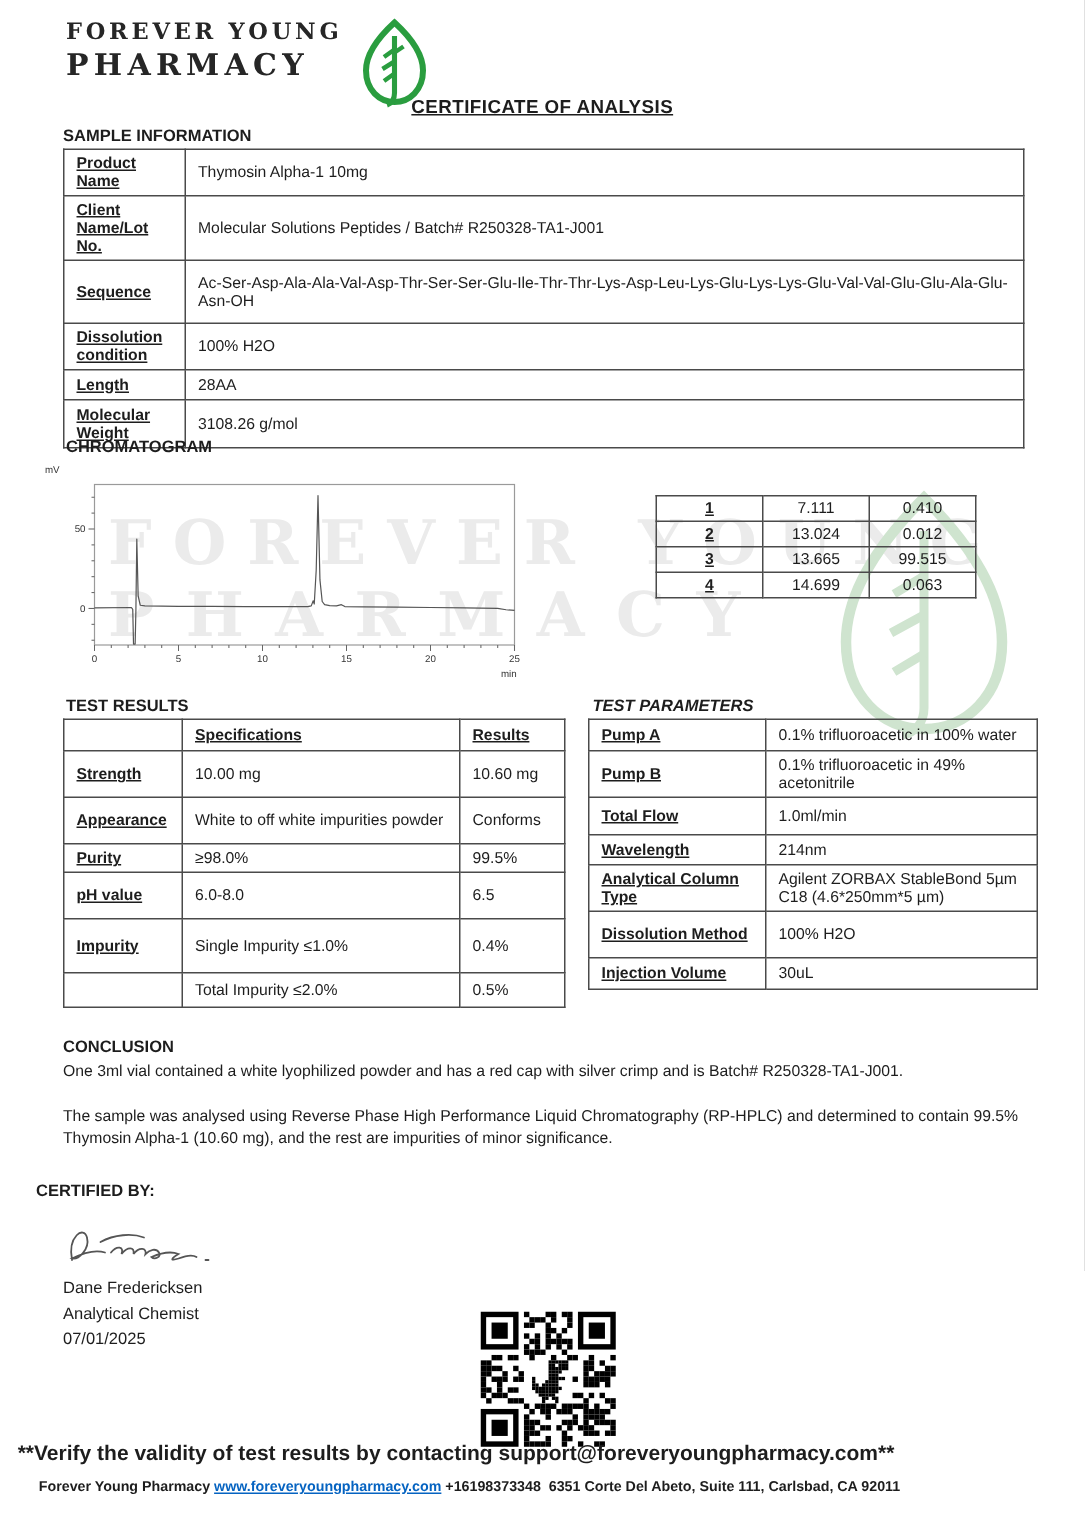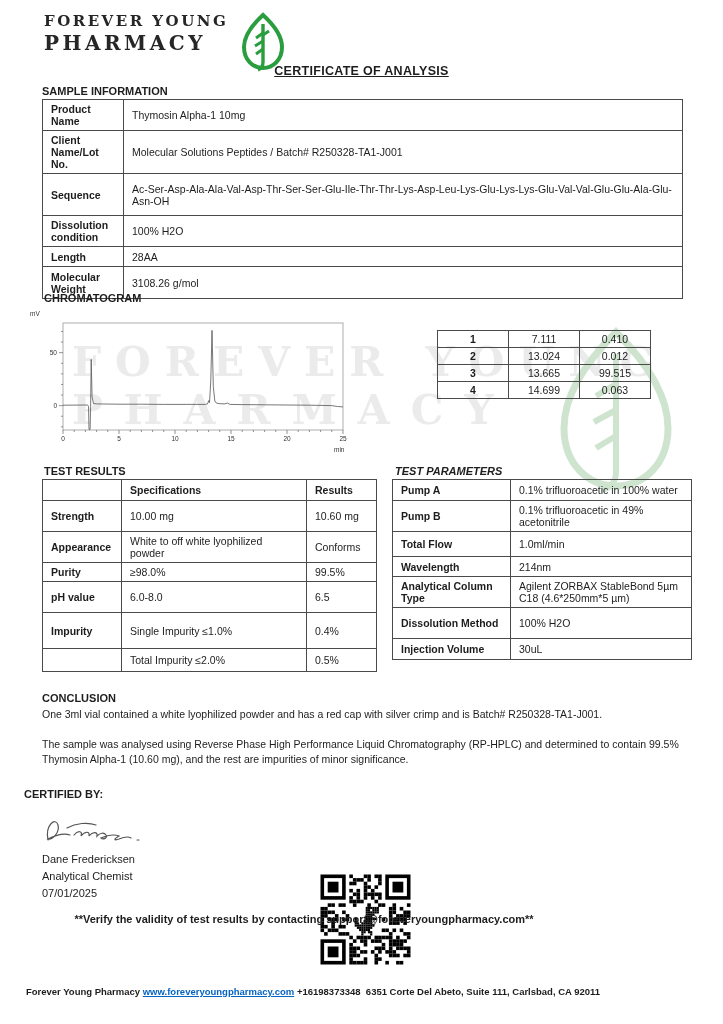--- a/index.html
+++ b/index.html
@@ -21,21 +21,21 @@
   .brand-l2 { font-size:20px; letter-spacing:3.5px; margin-top:1px; }
   .doc-title {
     position:absolute; left:0; top:64px; width:723px; text-align:center;
     font-size:12.5px; font-weight:700; text-decoration:underline; letter-spacing:.3px; z-index:2;
   }
   
   .sec-h { position:absolute; font-size:11px; font-weight:700; z-index:2; }
   
   table { border-collapse:collapse; background:transparent; z-index:2; position:absolute; }
   td, th { border:1px solid #4a4a4a; font-size:10.5px; vertical-align:middle; padding:3px 8px; text-align:left; }
-  .lbl { font-weight:700; }
+  .lbl { font-weight:700;text-decoration:underline; }
   
   .t-sample { left:42px; top:99px; width:641px; table-layout:fixed; }
   .t-sample td.lbl { width:81px; }
   
   .chart-wrap { position:absolute; left:50px; top:313px; z-index:2; }
   .ylab { position:absolute; left:30px; top:310px; font-size:6.5px; color:#333; z-index:2; }
   .xlab { position:absolute; left:334px; top:446px; font-size:6.5px; color:#333; z-index:2; }
   
   .t-peak { left:437px; top:330px; width:214px; table-layout:fixed; }
   .t-peak td, .t-peak th { text-align:center; padding:1px 4px; height:17px; font-size:10.5px; }
@@ -47,21 +47,21 @@
   .t-params { left:392px; top:479px; width:299px; table-layout:fixed; }
   .t-params col.c1 { width:118px; } .t-params col.c2 { width:181px; }
   
   .para { position:absolute; left:42px; width:655px; font-size:10.5px; line-height:1.42; z-index:2; }
   
   .sig { position:absolute; left:40px; top:810px; z-index:2; }
   .cert-block { position:absolute; left:42px; top:851px; font-size:11px; line-height:17px; z-index:2; }
   
   .qr { position:absolute; left:318px; top:872px; z-index:2; }
   
-  .verify { position:absolute; left:0; top:913px; width:608px; text-align:center; font-size:11px; font-weight:700; z-index:2; }
+  .verify { position:absolute; left:0; top:960px; width:608px; text-align:center; font-size:14px; font-weight:700; z-index:2; }
   .footer { position:absolute; left:16px; top:986px; width:594px; text-align:center; font-size:9.5px; font-weight:700; z-index:2; }
   .footer a { text-decoration:underline; }
   .h21{height:21px}.h35{height:35px}.h42{height:42px}.h31{height:31px}.h20{height:20px}.h32{height:32px}
 </style>
 </head>
 <body>
 
 <div class="page">
 
   <div class="wm wm-text" style="left:72px; top:338px; font-size:41px; letter-spacing:14px;">FOREVER YOUNG</div>
@@ -207,21 +207,21 @@
       <td class="lbl">Specifications</td>
       <td class="lbl">Results</td>
     </tr>
     <tr style="height:31px">
       <td class="lbl">Strength</td>
       <td>10.00 mg</td>
       <td>10.60 mg</td>
     </tr>
     <tr style="height:31px">
       <td class="lbl">Appearance</td>
-      <td>White to off white lyophilized powder</td>
+      <td>White to off white impurities powder</td>
       <td>Conforms</td>
     </tr>
     <tr style="height:19px">
       <td class="lbl">Purity</td>
       <td>≥98.0%</td>
       <td>99.5%</td>
     </tr>
     <tr style="height:31px">
       <td class="lbl">pH value</td>
       <td>6.0-8.0</td>

